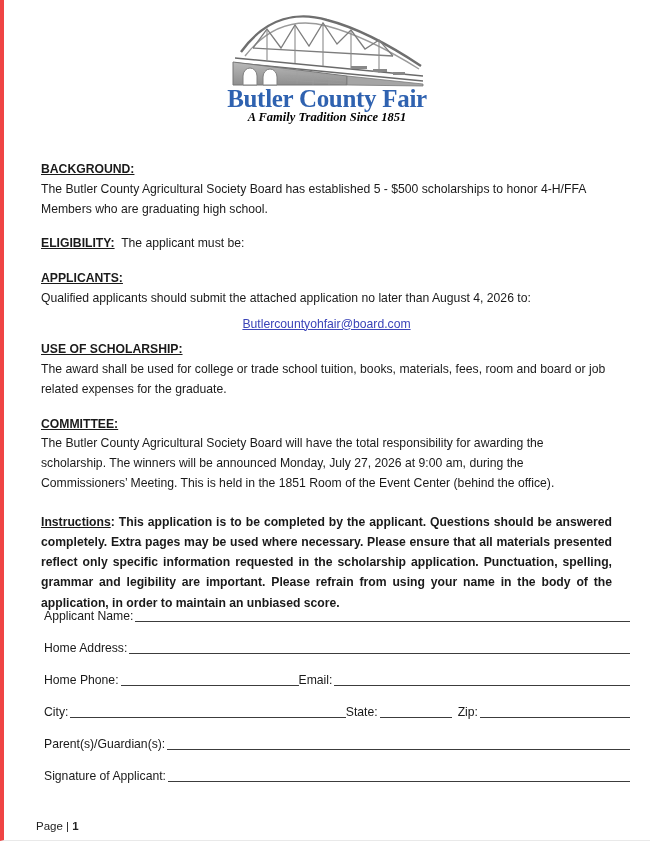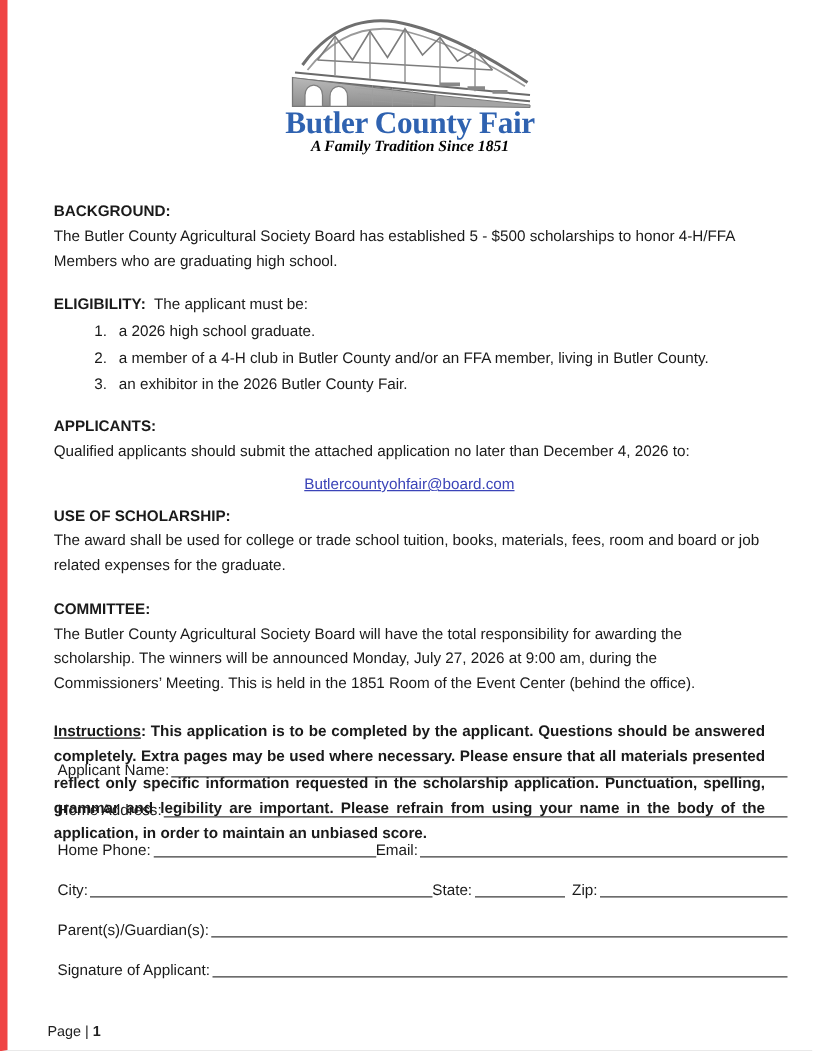--- a/index.html
+++ b/index.html
@@ -14,21 +14,21 @@
     color: #1a1a1a;
     position: relative;
     overflow: hidden;
   }
   .page {
     position: relative;
     width: 650px;
     height: 841px;
     box-sizing: border-box;
     border-bottom: 1px solid #e9e9e9;
-    border-left: 6px solid #ef4444;
+    border-left: 4px solid #ef4444;
     background: #fff;
   }
 
   
   .logo-wrap {
     width: 100%;
     display: flex;
     justify-content: center;
     padding-top: 6px;
   }
@@ -73,20 +73,21 @@
   .content {
     position: absolute;
     left: 37px;
     right: 38px;
     top: 160px;
     font-size: 12.2px;
     line-height: 1.62;
   }
   .sec-head {
     font-weight: bold;
+    text-decoration: underline;
     display: inline;
     text-align: center;
   }
   .block { margin-bottom: 2px; }
   .para { margin: 0; }
   .gap-md { height: 13px; }
   .gap-lg { height: 16px; }
 
   ol.elig {
     margin: 2px 0 0 0;
@@ -227,32 +228,27 @@
 
     <div class="block">
       <span class="sec-head">BACKGROUND:</span>
       <div class="para">The Butler County Agricultural Society Board has established 5 - $500 scholarships to honor 4-H/FFA Members who are graduating high school.</div>
     </div>
 
     <div class="gap-md"></div>
 
     <div class="block">
       <span class="sec-head">ELIGIBILITY:</span><span>&nbsp; </span><span>The applicant must be:</span>
-      <ol class="elig">
-        <li>a 2026 high school graduate.</li>
-        <li>a member of a 4-H club in Butler County and/or an FFA member, living in Butler County.</li>
-        <li>an exhibitor in the 2026 Butler County Fair.</li>
-      </ol>
     </div>
 
     <div class="gap-md"></div>
 
     <div class="block">
       <span class="sec-head">APPLICANTS:</span>
-      <div class="para">Qualified applicants should submit the attached application no later than December 4, 2026 to:</div>
+      <div class="para">Qualified applicants should submit the attached application no later than August 4, 2026 to:</div>
       <div class="email-line">
         <a class="email" href="#">Butlercountyohfair@board.com</a>
       </div>
     </div>
 
     <div class="block">
       <span class="sec-head">USE OF SCHOLARSHIP:</span>
       <div class="para">The award shall be used for college or trade school tuition, books, materials, fees, room and board or job related expenses for the graduate.</div>
     </div>
 

